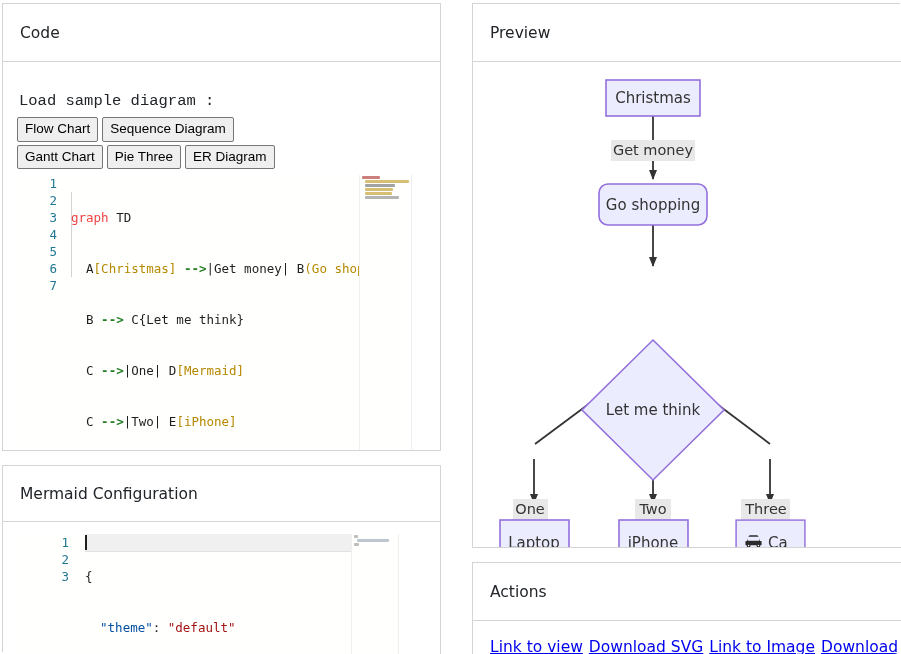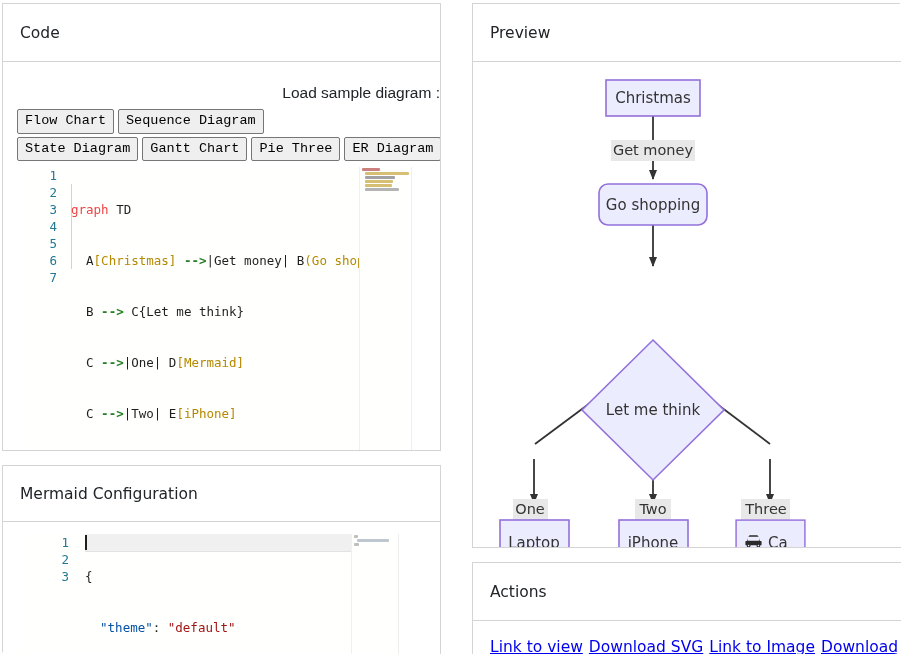--- a/index.html
+++ b/index.html
@@ -56,33 +56,32 @@
     height: 448px;
   }
   #code-panel .panel-body {
     padding: 14px 0 0 14px;
     height: 389px;
   }
 
   .sample-label {
     font-size: 15.5px;
     color: #212529;
-    margin: 8px 0 7px 2px;
-    font-family: Liberation Sans, sans-serif;
-    text-align: right;
+    margin: 16px 0 7px 2px;
+    font-family: Liberation Mono, monospace;
   }
 
   .btn-rows { margin-bottom: 6px; }
   .btn-row {
     display: flex;
     gap: 4px;
     margin-bottom: 3px;
   }
   .sample-btn {
-    font-family: Liberation Mono, monospace;
+    font-family: Liberation Sans, sans-serif;
     font-size: 13.5px;
     line-height: 1;
     color: #000000;
     background: #efefef;
     border: 1px solid #767676;
     border-radius: 2px;
     padding: 4px 7px 5px 7px;
     cursor: pointer;
     white-space: nowrap;
   }
@@ -273,21 +272,20 @@
     <div class="panel-body">
 
       <div class="sample-label">Load sample diagram :</div>
 
       <div class="btn-rows">
         <div class="btn-row">
           <button class="sample-btn">Flow Chart</button>
           <button class="sample-btn">Sequence Diagram</button>
         </div>
         <div class="btn-row">
-          <button class="sample-btn">State Diagram</button>
           <button class="sample-btn">Gantt Chart</button>
           <button class="sample-btn">Pie Three</button>
           <button class="sample-btn">ER Diagram</button>
         </div>
       </div>
 
       <div class="editor" id="code-editor">
         <div class="editor-scroll">
           <div class="gutter">
             <div>1</div>

